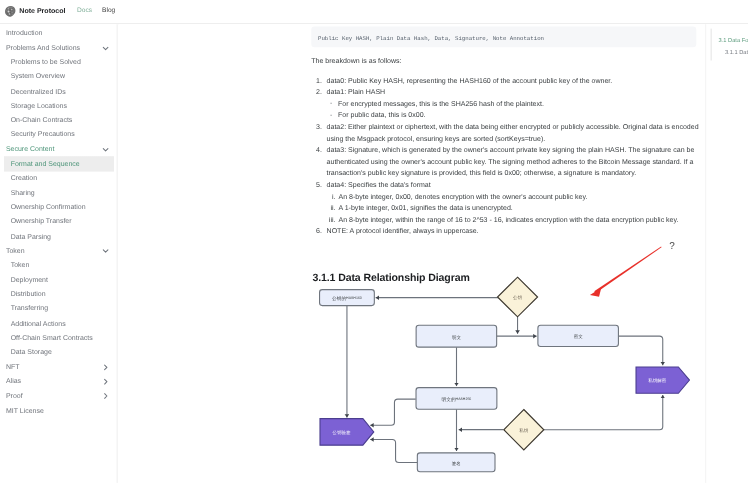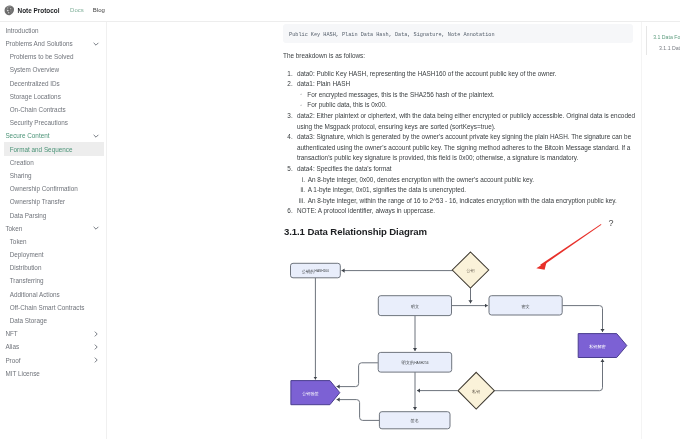--- a/index.html
+++ b/index.html
@@ -28,21 +28,21 @@
 .sb-caret { position:absolute; right:6px; top:50%; transform:translateY(-50%);
   width:8px; height:8px; }
 
 
 .main { position:absolute; left:108px; top:22px; width:533px; height:417px; overflow:hidden; background:#fff; }
 .codeblock { position:absolute; left:174.9px; top:2.3px; width:349.9px; height:18.6px; background:#f6f7f9;
    border-radius:3px; }
 .codetext { font-family:"Liberation Mono", monospace; font-size:5.2px; color:#56606c;
    position:absolute; left:6.2px; top:7.4px; white-space:pre;}
 .txt { position:absolute; font-size:6.4px; color:#3c4043; white-space:nowrap; }
-.h3 { position:absolute; font-size:9.6px; font-weight:bold; color:#1c1e21; letter-spacing:-.1px;}
+.h3 { position:absolute; font-size:9.6px; font-weight:bold; color:#1c1e21; letter-spacing:-.1px;margin-top:21px;}
 
 
 .toc { position:absolute; left:641.0px; top:22px; width:38.5px; height:417px; background:#fff;
   border-left:1px solid #f4f4f4; }
 .toc-rule { position:absolute; left:4.2px; top:4.2px; width:1px; height:29px; background:#e6e6e6; }
 .toc-item { position:absolute; font-size:5.2px; white-space:nowrap; }
 </style>
 </head>
 <body>
 

